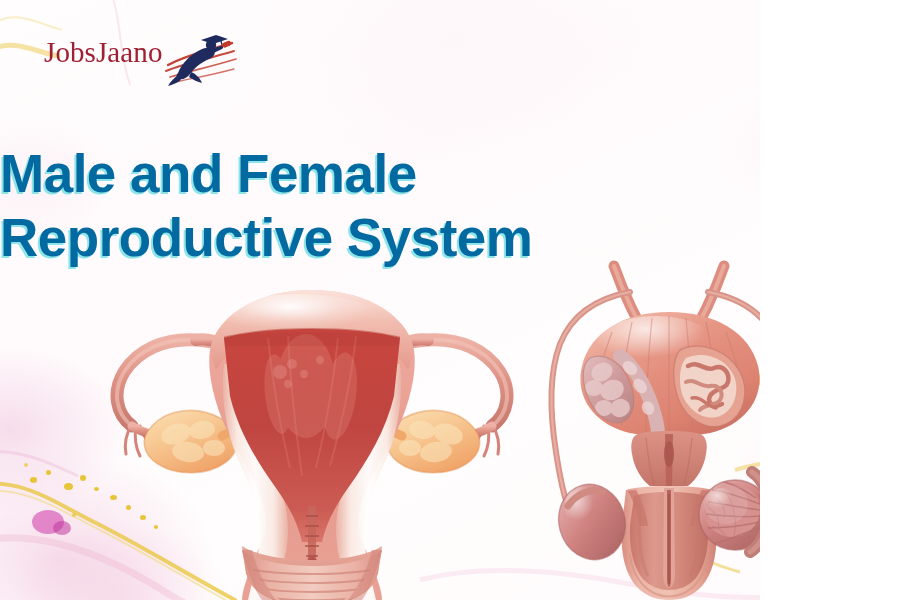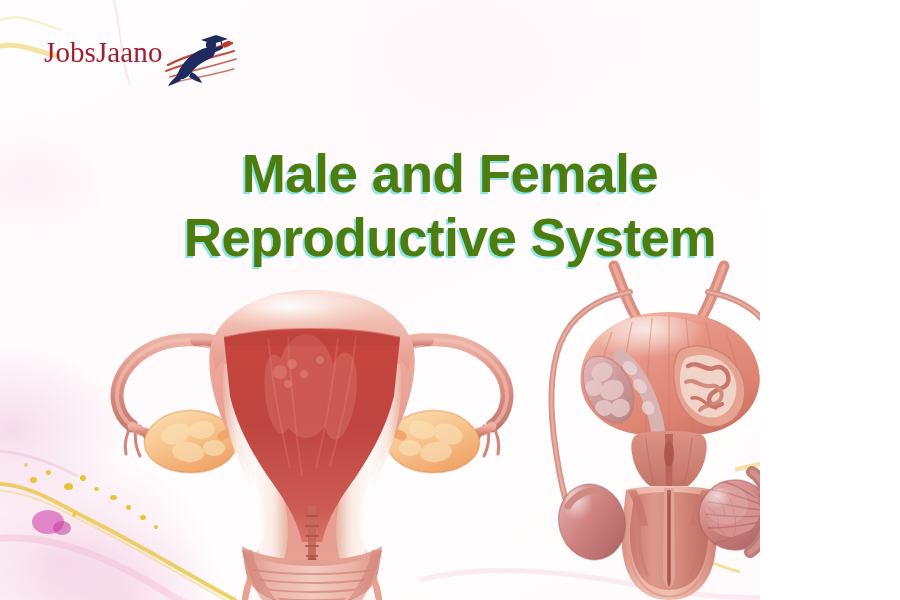--- a/index.html
+++ b/index.html
@@ -48,27 +48,26 @@
     position:absolute;left:0;top:11px;
     font-family:"Liberation Serif","DejaVu Serif",serif;
     font-size:29px;line-height:1;
     color:#9f1f33;letter-spacing:.1px;white-space:nowrap;
   }
   #logo .logo-mark{position:absolute;left:104px;top:-2px;width:90px;height:62px;}
 
   
   #title{
     position:absolute;left:0;top:106px;width:900px;
-    text-align:center;
     font-family:"Liberation Sans","DejaVu Sans",sans-serif;
     font-weight:bold;
     font-size:53px;
     line-height:1.22;
     letter-spacing:-0.5px;
-    color:#4d7c0f;
+    color:#0369a1;
     text-shadow:-2px 2px 0 rgba(120,225,228,.85);
     white-space:pre-line;
   }
 
   
   .figure{position:absolute;}
   #female-figure{left:92px;top:268px;width:440px;height:332px;}
   #male-figure{left:528px;top:258px;width:282px;height:342px;}
   .figure svg{display:block;width:100%;height:100%;}
 </style>

